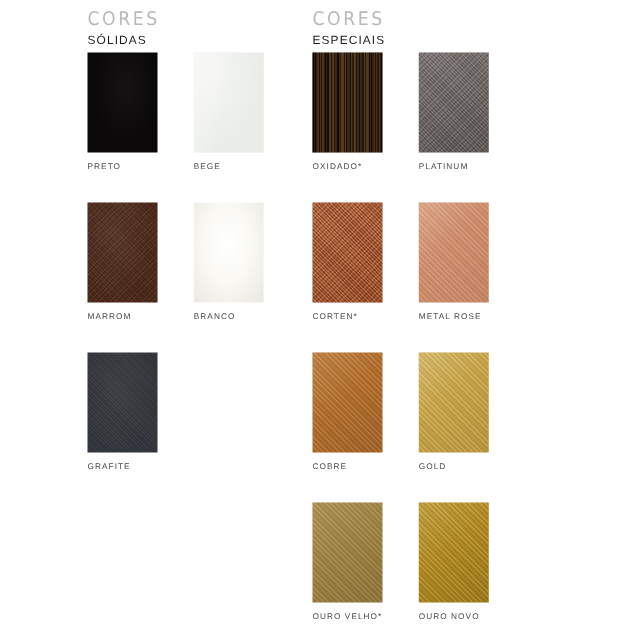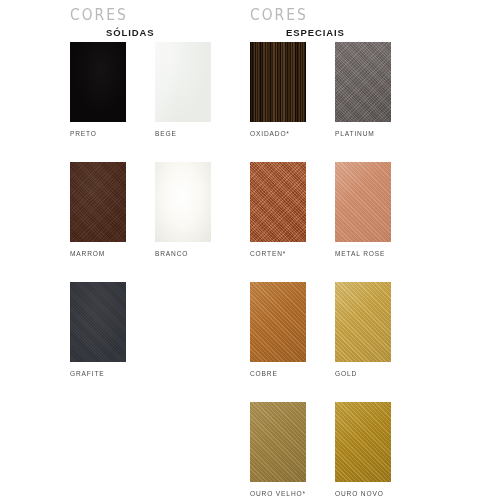--- a/index.html
+++ b/index.html
@@ -44,25 +44,24 @@
     line-height: 15px;
     font-family: "DejaVu Sans", sans-serif;
     transform: scaleX(0.92);
     transform-origin: left center;
   }
   .col-header__sub {
     display: block;
     margin-top: 4px;
     font-size: 9.5px;
     letter-spacing: 0.9px;
-    font-weight: 700;
+    font-weight: 400;
     color: #1c1c1c;
     line-height: 11px;
     font-family: "Liberation Sans", sans-serif;
-    margin-left: 36px;
   }
 
   
   .grid {
     position: absolute;
     top: 42px;
     left: 0;
   }
   .cell {
     position: absolute;

